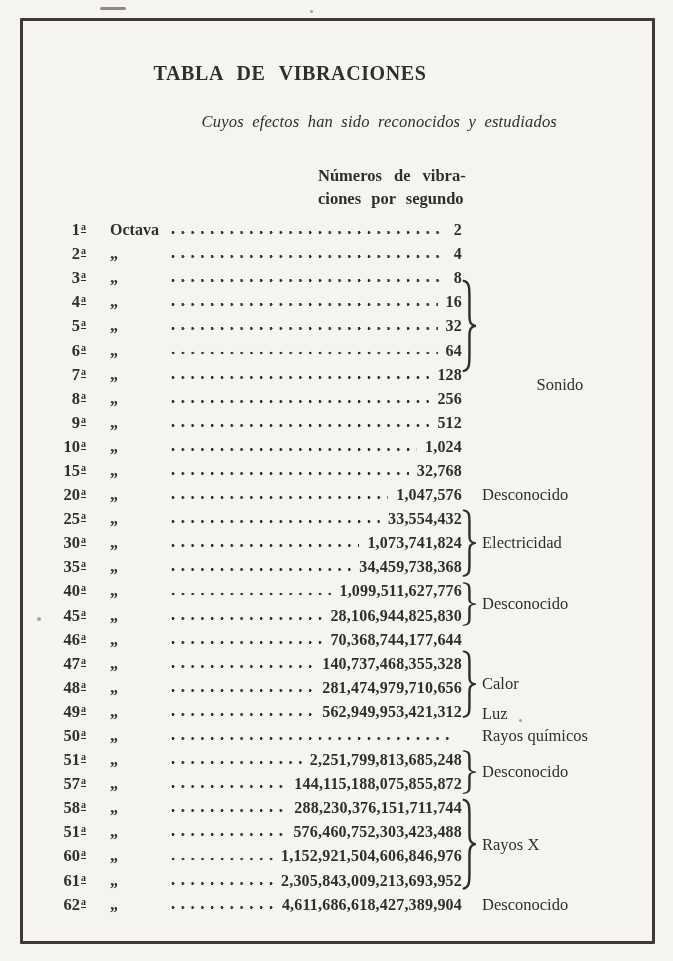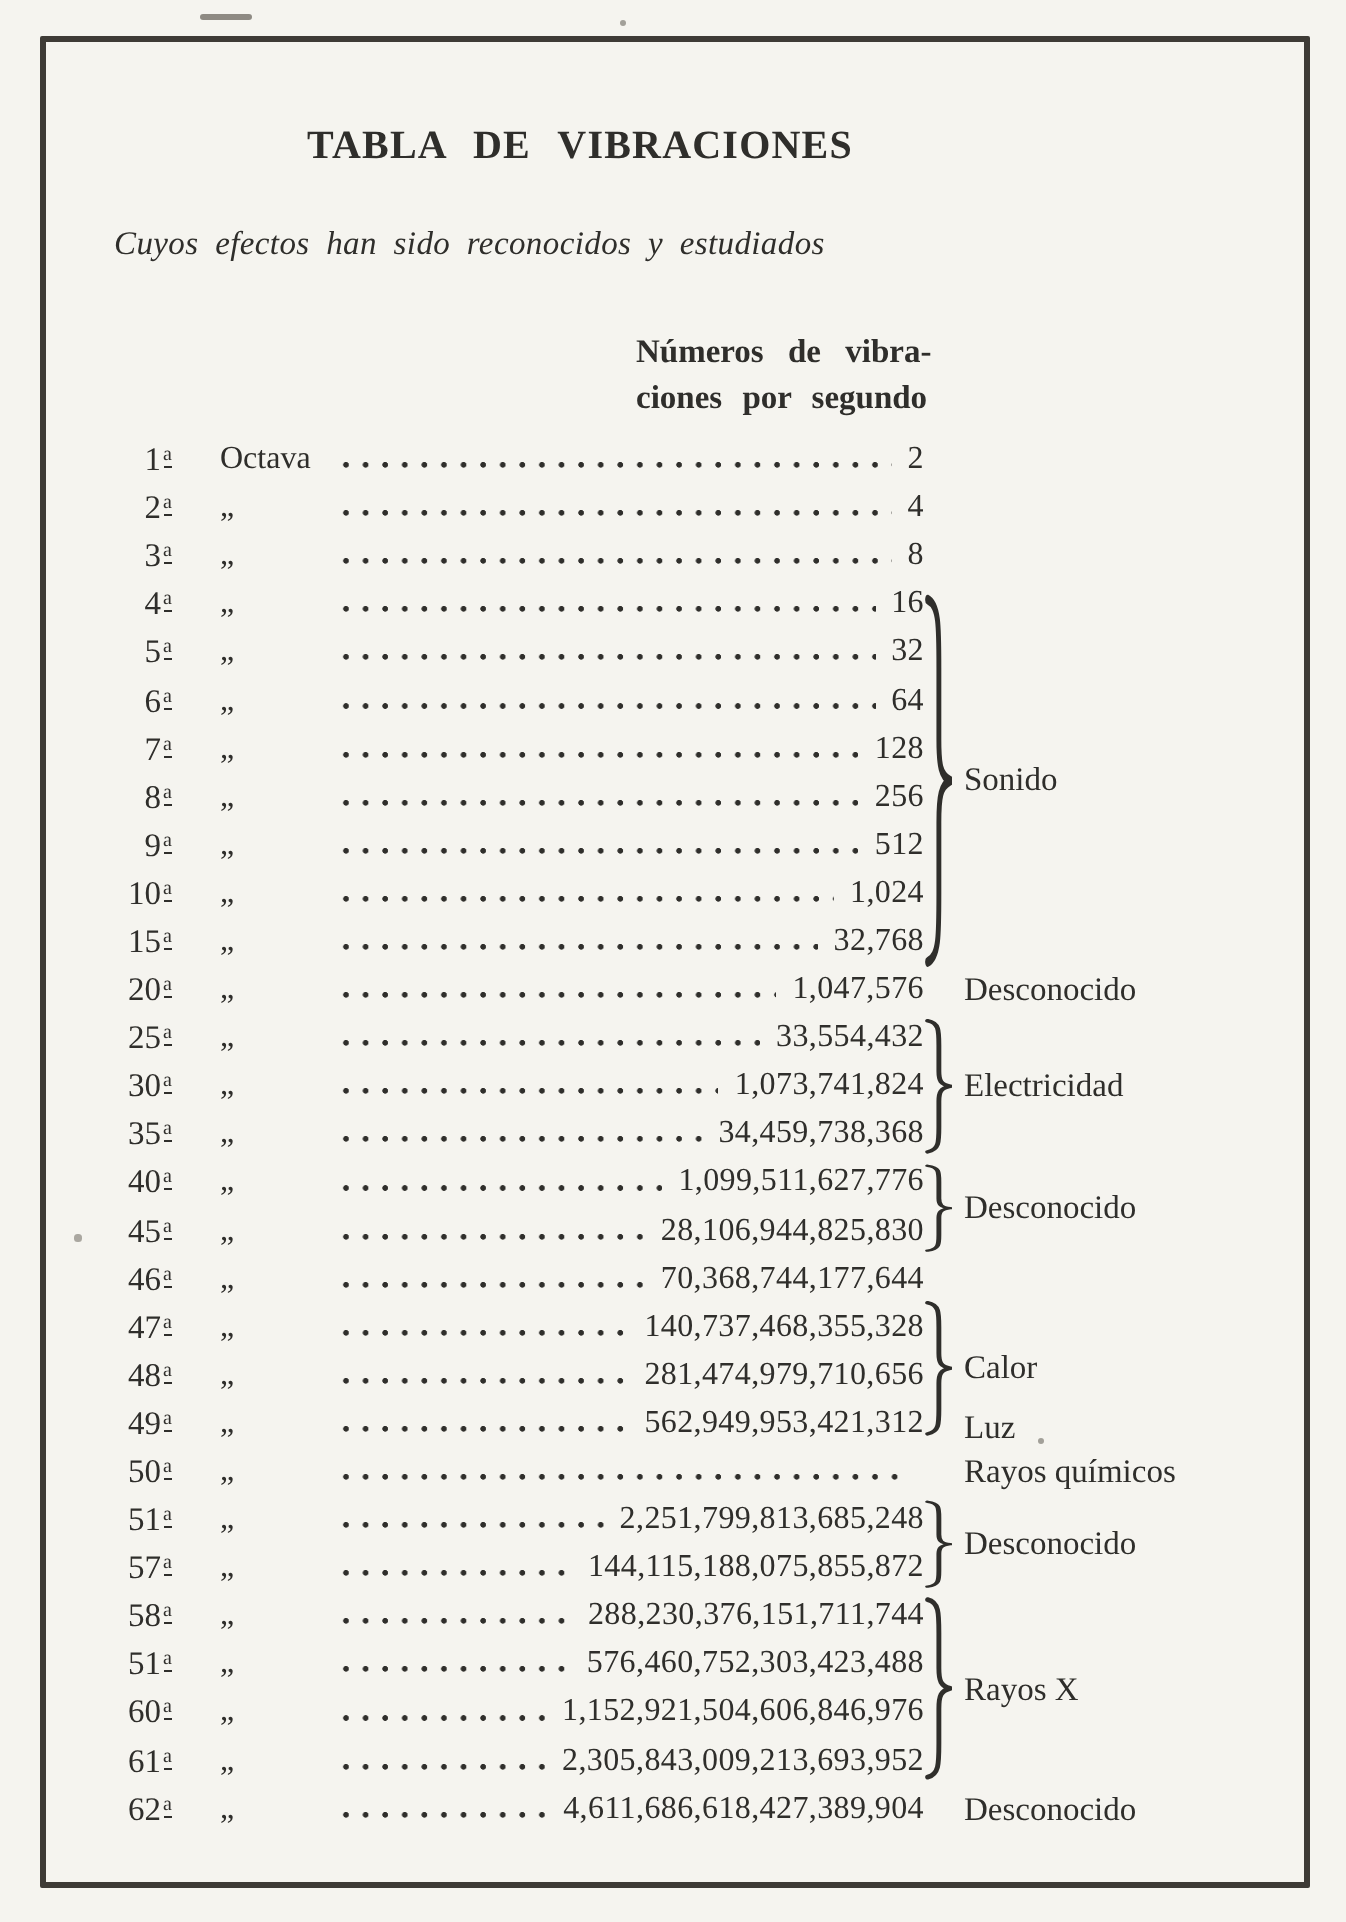--- a/index.html
+++ b/index.html
@@ -32,39 +32,38 @@
     position: absolute;
     left: 23px; top: 62px; width: 534px;
     text-align: center;
     font-size: 20px; font-weight: bold;
     letter-spacing: 0.6px; word-spacing: 8px;
     white-space: nowrap;
   }
   .subtitle {
     position: absolute;
     left: 23px; top: 112px; width: 534px;
-    text-align: left;
+    text-align: right;
     font-style: italic;
     font-size: 16.5px;
     letter-spacing: 0.2px; word-spacing: 4px;
     white-space: nowrap;
-    padding-left: 34px;
   }
   .colhead {
     position: absolute;
     left: 318px; top: 164px;
     font-size: 16.5px; font-weight: bold;
     line-height: 23px;
   }
   .colhead .ch1 { word-spacing: 8px; }
   .colhead .ch2 { word-spacing: 6px; }
 
   .rows {
     position: absolute;
-    left: 48px; top: 218px; width: 414px;
+    left: 48px; top: 218px; width: 414px; font-weight: bold;
   }
   .row {
     height: 24.1px;
     display: flex; align-items: center;
     font-size: 16px; white-space: nowrap;
   }
   .ord { width: 38px; text-align: right; font-size: 16.5px; }
   .sup {
     display: inline-block;
     font-size: 10px; line-height: 1;
@@ -331,21 +330,21 @@
       <div class="row">
         <span class="ord"><span>62</span><span class="sup">a</span></span>
         <span class="lbl">„</span>
         <span class="dots"></span>
         <span class="num">4,611,686,618,427,389,904</span>
       </div>
     </div>
 
   <div class="cats">
 
-      <div class="group" style="top: 76px; height: 192.8px;">
+      <div class="group" style="top: 59px; height: 192.8px; flex-direction: column;">
         <svg class="brace" viewBox="0 0 16 100" preserveAspectRatio="none" aria-hidden="true">
           <path d="M3,2 C9,3.5 9,9 9,20 L9,39 C9,46 10,48.6 15,50 C10,51.4 9,54 9,61 L9,80 C9,91 9,96.5 3,98"></path>
         </svg>
         <span class="cat">Sonido</span>
       </div>
 
       <div class="group no-brace" style="top: 265.1px; height: 24.1px;">
         <svg class="brace" viewBox="0 0 16 100" preserveAspectRatio="none" aria-hidden="true">
           <path d="M3,2 C9,3.5 9,9 9,20 L9,39 C9,46 10,48.6 15,50 C10,51.4 9,54 9,61 L9,80 C9,91 9,96.5 3,98"></path>
         </svg>

